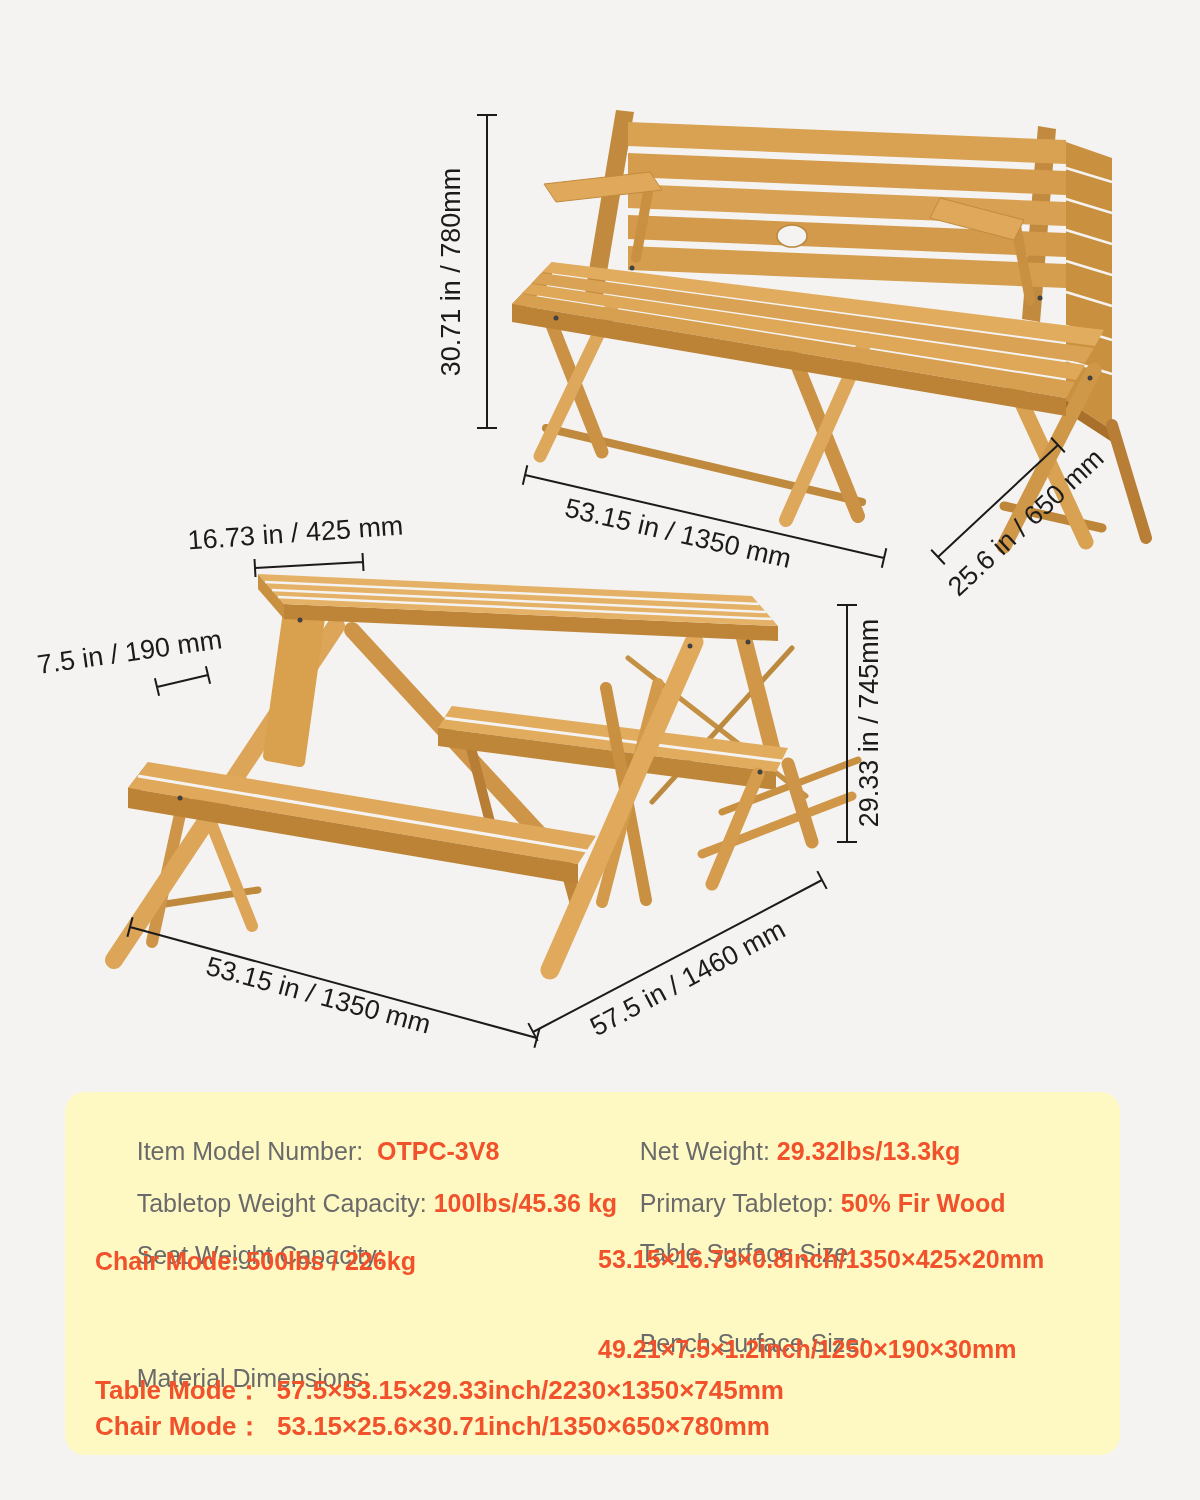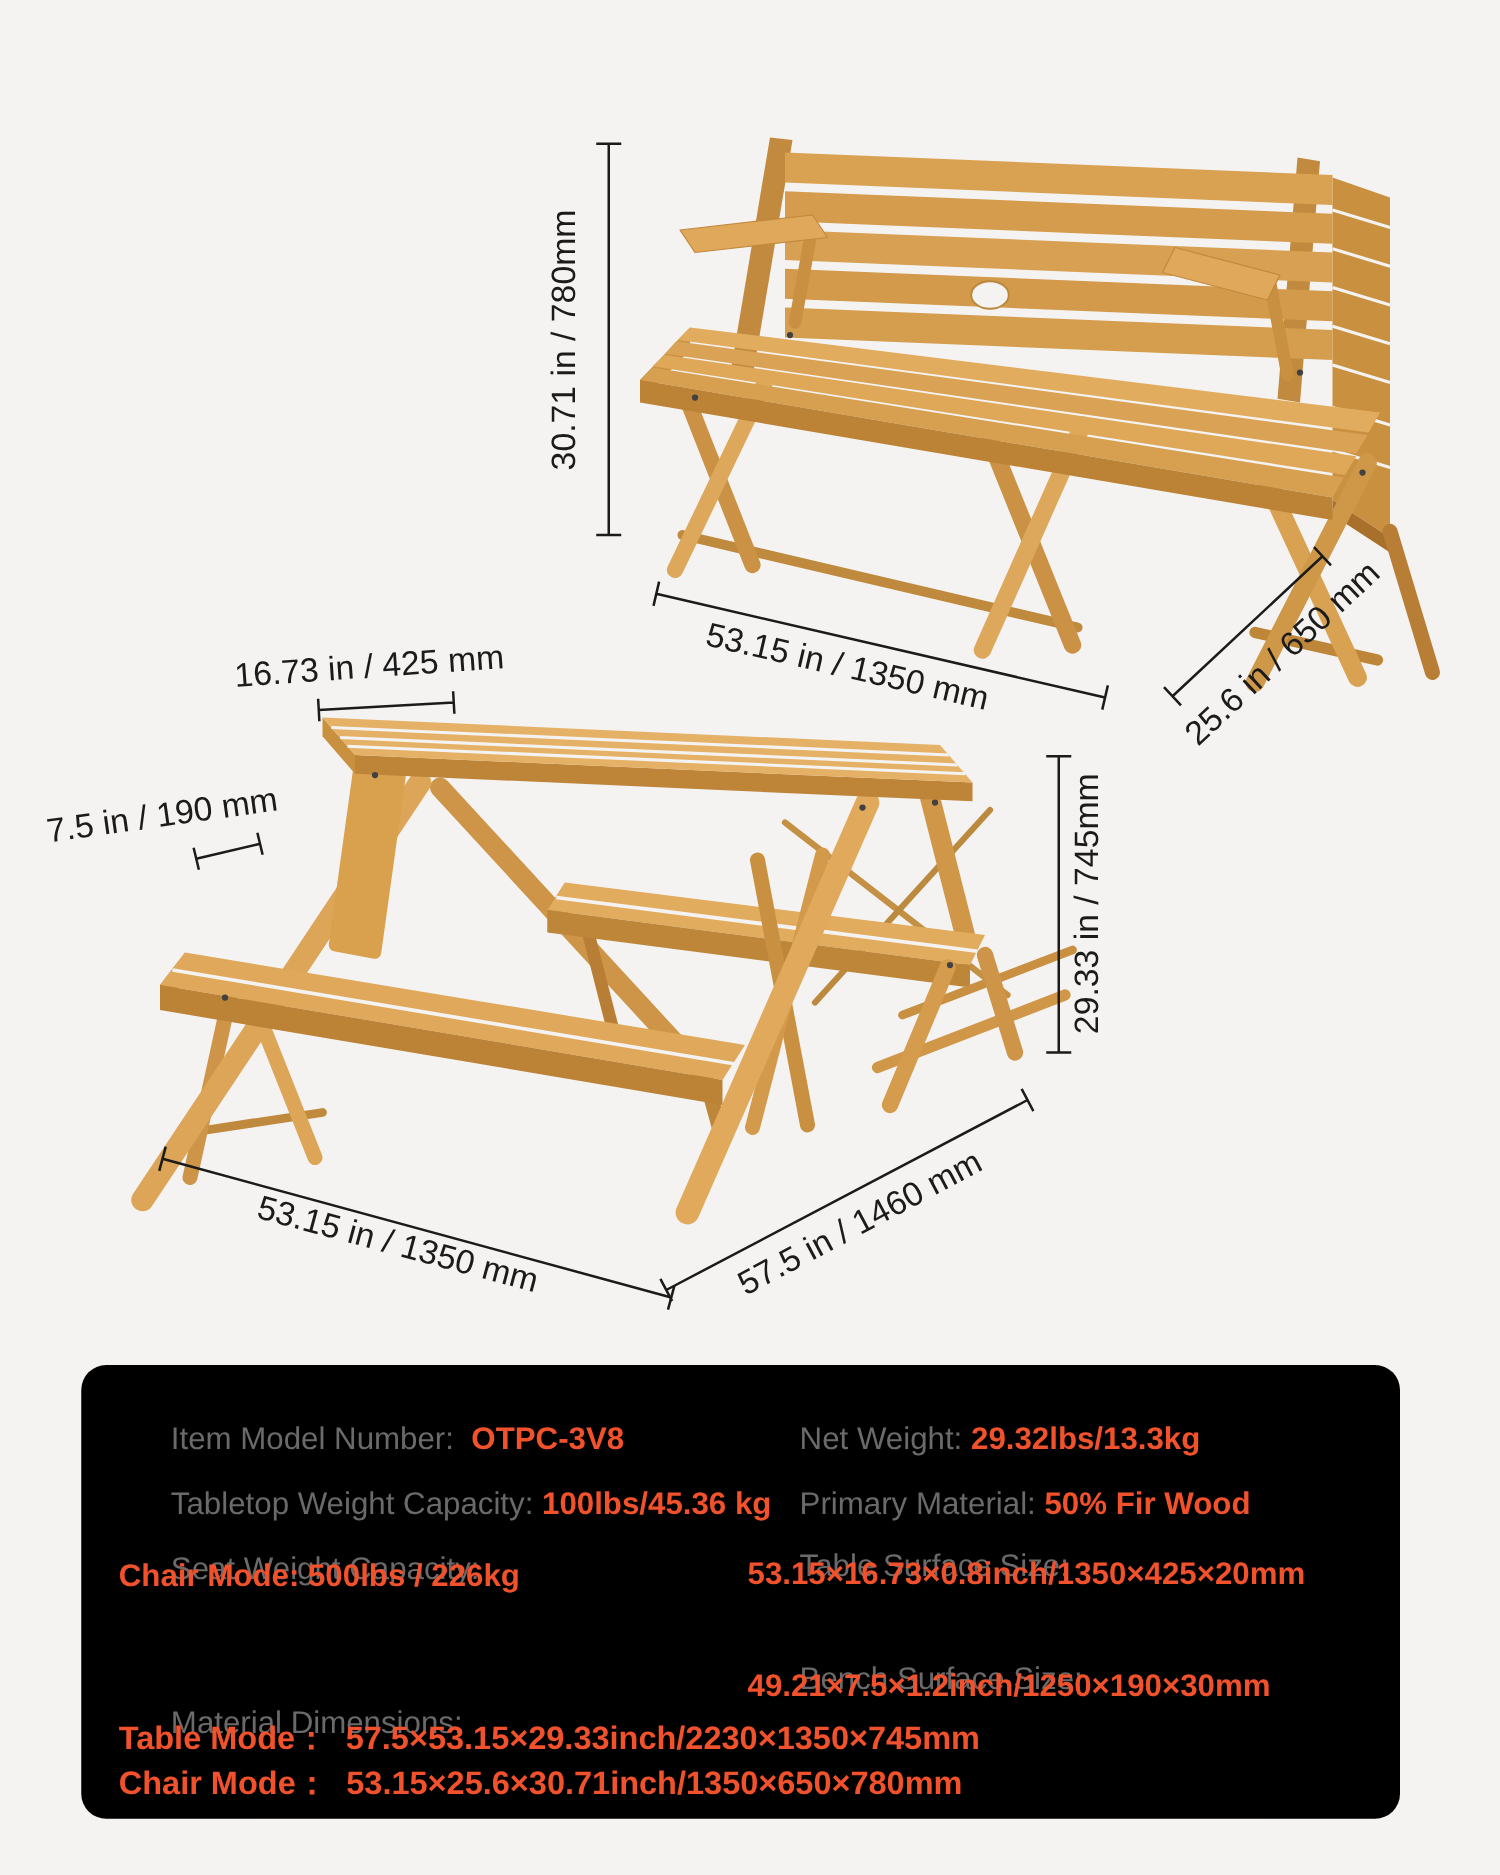--- a/index.html
+++ b/index.html
@@ -1,20 +1,20 @@
 <!DOCTYPE html>
 <html><head>
 <meta charset="utf-8">
 <style>
   html,body{margin:0;padding:0;}
   body{font-family:"Liberation Sans","DejaVu Sans",sans-serif;background:#e9e8e6;}
   .stage{position:relative;width:1200px;height:1500px;background:#f4f3f1;overflow:hidden;}
   .art{position:absolute;left:0;top:0;}
   svg text{font-family:"Liberation Sans","DejaVu Sans",sans-serif;fill:#1b1b1b;font-size:27px;}
-  .panel{position:absolute;left:65px;top:1092px;width:1055px;height:363px;background:#000000;border-radius:20px;}
+  .panel{position:absolute;left:65px;top:1092px;width:1055px;height:363px;background:#fef9c3;border-radius:20px;}
   .row{position:absolute;font-size:25px;color:#6a6a6a;white-space:pre-wrap;}
   .lbl{color:#6a6a6a;font-weight:400;}
   .val{color:#f1512b;font-weight:700;}
   .orange{color:#f1512b;font-weight:700;text-align:right;}
   .dimline{font-size:26px;}
   .colL{left:30px;}
   .colR{left:533px;}
 </style>
 </head>
 <body>
@@ -166,21 +166,21 @@
     <div class="row colL" style="top:243px">
       <span class="lbl">Material Dimensions:</span>
     </div>
     <div class="row colL orange dimline" style="top:281px">Table Mode：  57.5×53.15×29.33inch/2230×1350×745mm</div>
     <div class="row colL orange dimline" style="top:317px">Chair Mode：  53.15×25.6×30.71inch/1350×650×780mm</div>
 
     <div class="row colR" style="top:16px">
       <span class="lbl">Net Weight:</span><span> </span><span class="val">29.32lbs/13.3kg</span>
     </div>
     <div class="row colR" style="top:68px">
-      <span class="lbl">Primary Material:</span><span> </span><span class="val">50% Fir Wood</span>
+      <span class="lbl">Primary Tabletop:</span><span> </span><span class="val">50% Fir Wood</span>
     </div>
     <div class="row colR" style="top:118px">
       <span class="lbl">Table Surface Size:</span>
     </div>
     <div class="row colR orange" style="top:153px">53.15×16.73×0.8inch/1350×425×20mm</div>
     <div class="row colR" style="top:208px">
       <span class="lbl">Bench Surface Size:</span>
     </div>
     <div class="row colR orange" style="top:243px">49.21×7.5×1.2inch/1250×190×30mm</div>
 

